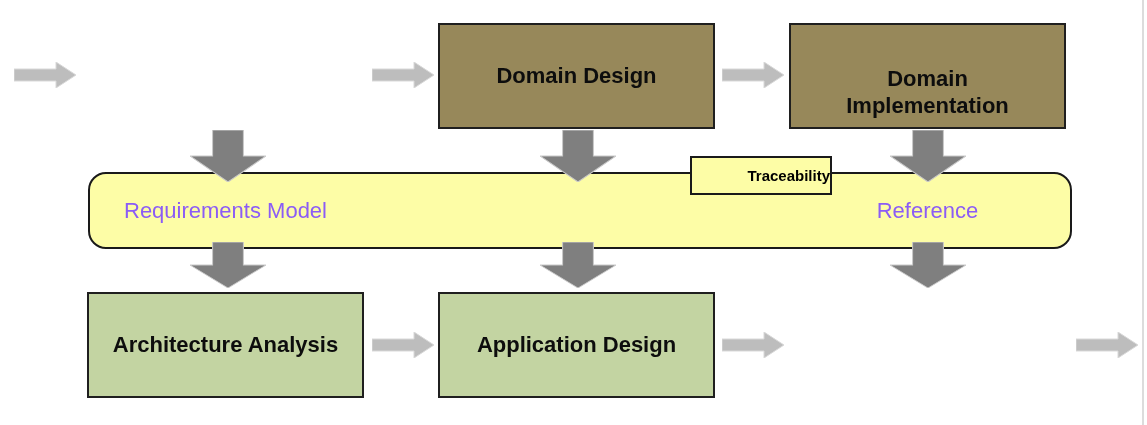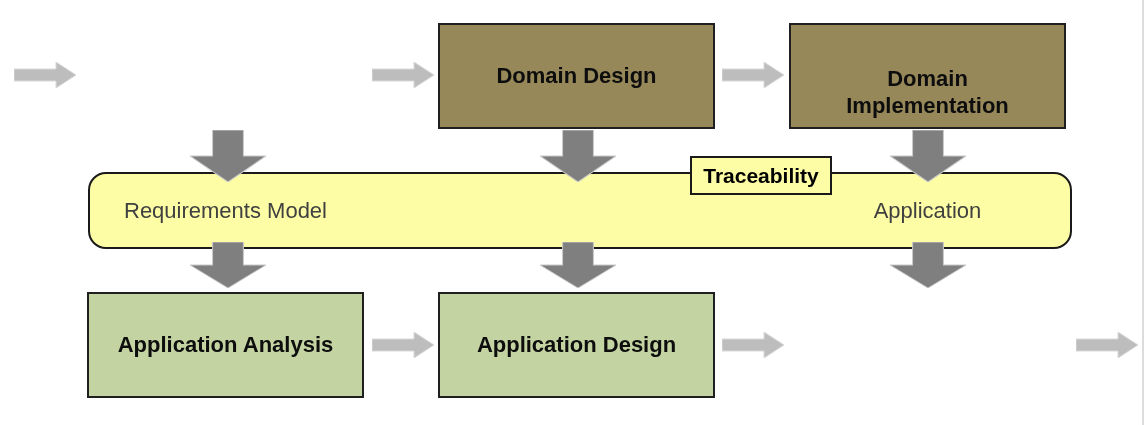--- a/index.html
+++ b/index.html
@@ -44,36 +44,36 @@
     border: 2px solid #1a1a1a;
     border-radius: 18px;
     z-index: 1;
   }
   .band-label {
     position: absolute;
     top: 198px;
     width: 277px;
     text-align: center;
     font-size: 22px;
-    color: #404040;
+    color: #8b5cf6;
     z-index: 2;
   }
   .traceability {
     position: absolute;
     left: 690px;
     top: 156px;
     width: 142px;
     height: 39px;
     background: #fdfda6;
     border: 2px solid #1a1a1a;
     display: flex;
     align-items: center;
-    justify-content: center;
+    justify-content: flex-end;
     font-weight: bold;
-    font-size: 21px;
+    font-size: 15px;
     color: #000000;
     z-index: 4;
   }
   .arrow { position: absolute; z-index: 2; }
   .arrow svg { display: block; width: 100%; height: 100%; }
   .h-arrow { width: 62px; height: 26px; top: 62px; }
   .h-arrow-bottom { top: 332px; }
   .v-arrow { width: 76px; height: 52px; }
   .v-arrow-short { height: 46px; }
   .vr1 { left: 190px; }
@@ -133,21 +133,21 @@
       </svg>
   </div>
   <div class="arrow v-arrow v-top vr3">
     <svg viewBox="0 0 74 52" preserveAspectRatio="none">
         <polygon points="22,0 52,0 52,26 74,26 37,52 0,26 22,26" fill="#7f7f7f" stroke="#c9c9c9" stroke-width="1"></polygon>
       </svg>
   </div>
 
   <div class="band"></div>
   <div class="band-label" style="left:87px">Requirements Model</div>
-  <div class="band-label" style="left:789px">Application</div>
+  <div class="band-label" style="left:789px">Reference</div>
   <div class="traceability">
     <span>Traceability</span>
   </div>
 
   <div class="arrow v-arrow v-arrow-short v-bot vr1">
     <svg viewBox="0 0 74 52" preserveAspectRatio="none">
         <polygon points="22,0 52,0 52,26 74,26 37,52 0,26 22,26" fill="#7f7f7f" stroke="#c9c9c9" stroke-width="1"></polygon>
       </svg>
   </div>
   <div class="arrow v-arrow v-arrow-short v-bot vr2">
@@ -155,21 +155,21 @@
         <polygon points="22,0 52,0 52,26 74,26 37,52 0,26 22,26" fill="#7f7f7f" stroke="#c9c9c9" stroke-width="1"></polygon>
       </svg>
   </div>
   <div class="arrow v-arrow v-arrow-short v-bot vr3">
     <svg viewBox="0 0 74 52" preserveAspectRatio="none">
         <polygon points="22,0 52,0 52,26 74,26 37,52 0,26 22,26" fill="#7f7f7f" stroke="#c9c9c9" stroke-width="1"></polygon>
       </svg>
   </div>
 
   <div class="box application-box col1">
-    <span class="box-label">Application Analysis</span>
+    <span class="box-label">Architecture Analysis</span>
   </div>
   <div class="box application-box col2">
     <span class="box-label">Application Design</span>
   </div>
 
   <div class="arrow h-arrow h-arrow-bottom" style="left:372px">
     <svg viewBox="0 0 62 26" preserveAspectRatio="none">
         <polygon points="0,7 42,7 42,0 62,13 42,26 42,19 0,19" fill="#bdbdbd" stroke="#d9d9d9" stroke-width="1"></polygon>
       </svg>
   </div>

